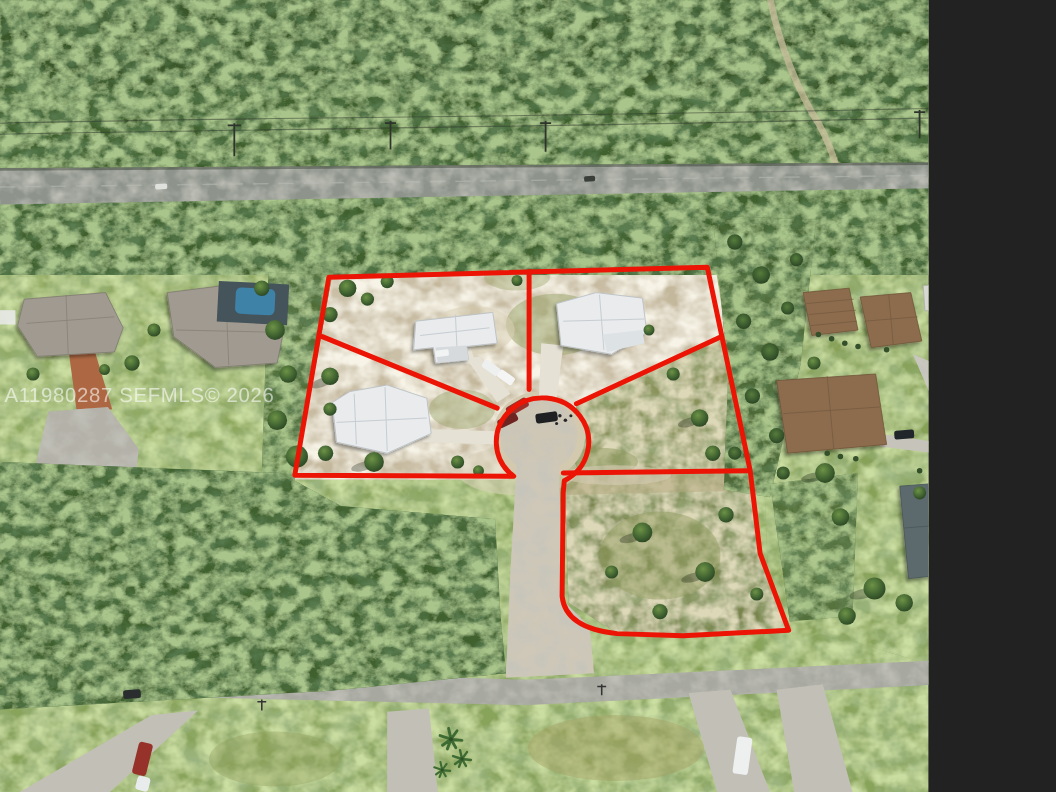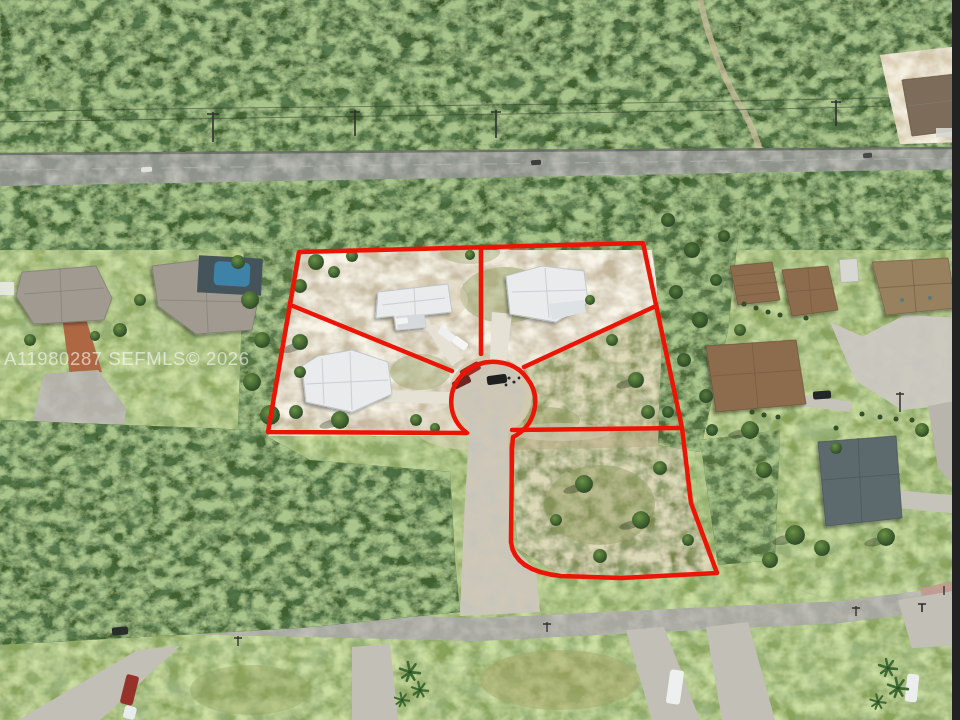--- a/index.html
+++ b/index.html
@@ -1,16 +1,16 @@
 <!DOCTYPE html>
 <html><head>
 <meta charset="utf-8">
 <style>
   html,body{margin:0;padding:0;background:#222;}
-  .stage{position:relative;width:952px;height:720px;overflow:hidden;font-family:"Liberation Sans",sans-serif;}
+  .stage{position:relative;width:844px;height:720px;overflow:hidden;font-family:"Liberation Sans",sans-serif;}
   svg{display:block;}
   .facet{stroke:#c6ccd1;stroke-width:0.9;fill:none;}
   .roofwhite{fill:#e9ebed;stroke:#b9c0c5;stroke-width:0.8;}
   .roofgray{fill:#a09a90;stroke:#7e786e;stroke-width:0.7;}
   .roofbrown{fill:#8c6c4d;stroke:#6f5338;stroke-width:0.7;}
   .hipline{stroke:#74593e;stroke-width:0.8;fill:none;opacity:.8;}
   .grayline{stroke:#837d72;stroke-width:0.8;fill:none;opacity:.8;}
   .drivewhite{fill:#e5e1d4;}
   .drivegray{fill:#c2c0b6;}
   .shadow{fill:rgba(25,35,20,0.32);}

